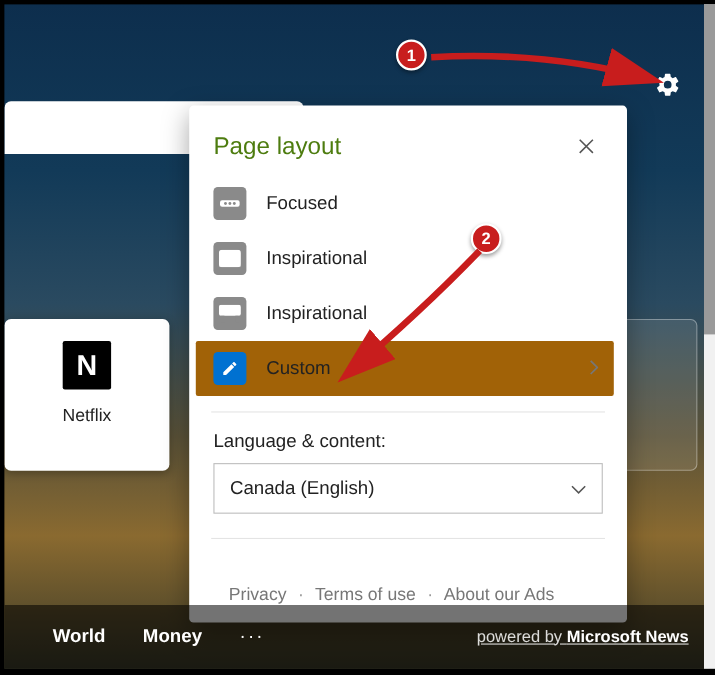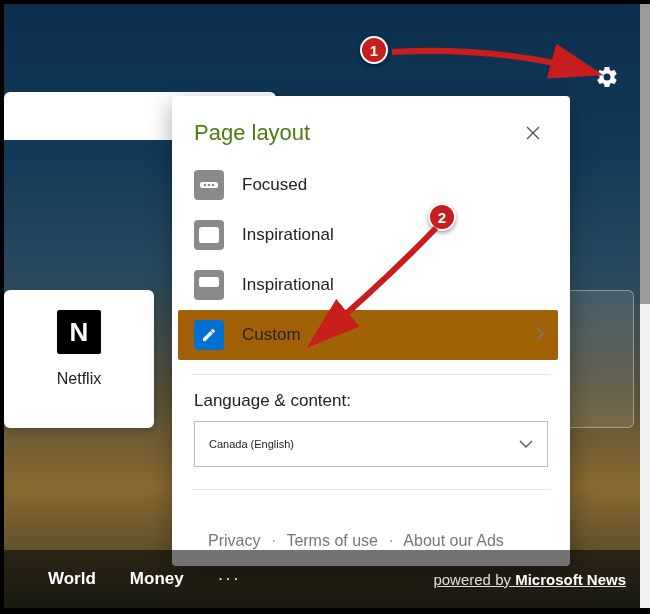--- a/index.html
+++ b/index.html
@@ -59,21 +59,21 @@
   .layout-row .row-label { font-size:17px; color:#222; }
   .layout-row.selected { background:#a16207; }
   .layout-row .chev { position:absolute; right:14px; color:#666; font-size:18px; }
   .ico-gray { background:#8a8a8a; }
   .ico-blue { background:#0071d1; }
   .ico-gray svg, .ico-blue svg { fill:#fff; }
 
   .divider { height:1px; background:#e4e4e4; margin:14px 20px; }
   .lang-section { padding:2px 22px 0 22px; }
   .lang-label { font-size:17px; color:#222; margin-bottom:10px; }
-  .lang-select { position:relative; width:100%; height:46px; border:1px solid #bdbdbd; display:flex; align-items:center; padding:0 14px; font-size:11px; color:#222; cursor:pointer; }
+  .lang-select { position:relative; width:100%; height:46px; border:1px solid #bdbdbd; display:flex; align-items:center; padding:0 14px; font-size:17px; color:#222; cursor:pointer; }
   .lang-select .chev { position:absolute; right:14px; color:#555; }
 
   .footer-links { padding:0 36px; margin-top:auto; margin-bottom:16px; font-size:16px; color:#777; }
   .footer-links span { cursor:pointer; }
   .footer-links .dot { padding:0 6px; color:#999; }
 
   
   .callout { position:absolute; width:28px; height:28px; border-radius:50%; background:#c81d1d; border:2px solid #fff; display:flex; align-items:center; justify-content:center; color:#fff; font-weight:700; font-size:15px; box-shadow:0 2px 4px rgba(0,0,0,.4); pointer-events:none; }
   .arrow-svg { position:absolute; pointer-events:none; }
   .watermark { position:absolute; left:262px; bottom:12px; font-size:22px; color:rgba(200,30,30,.75); font-style:italic; letter-spacing:1px; pointer-events:none; font-family:Georgia,serif; }

